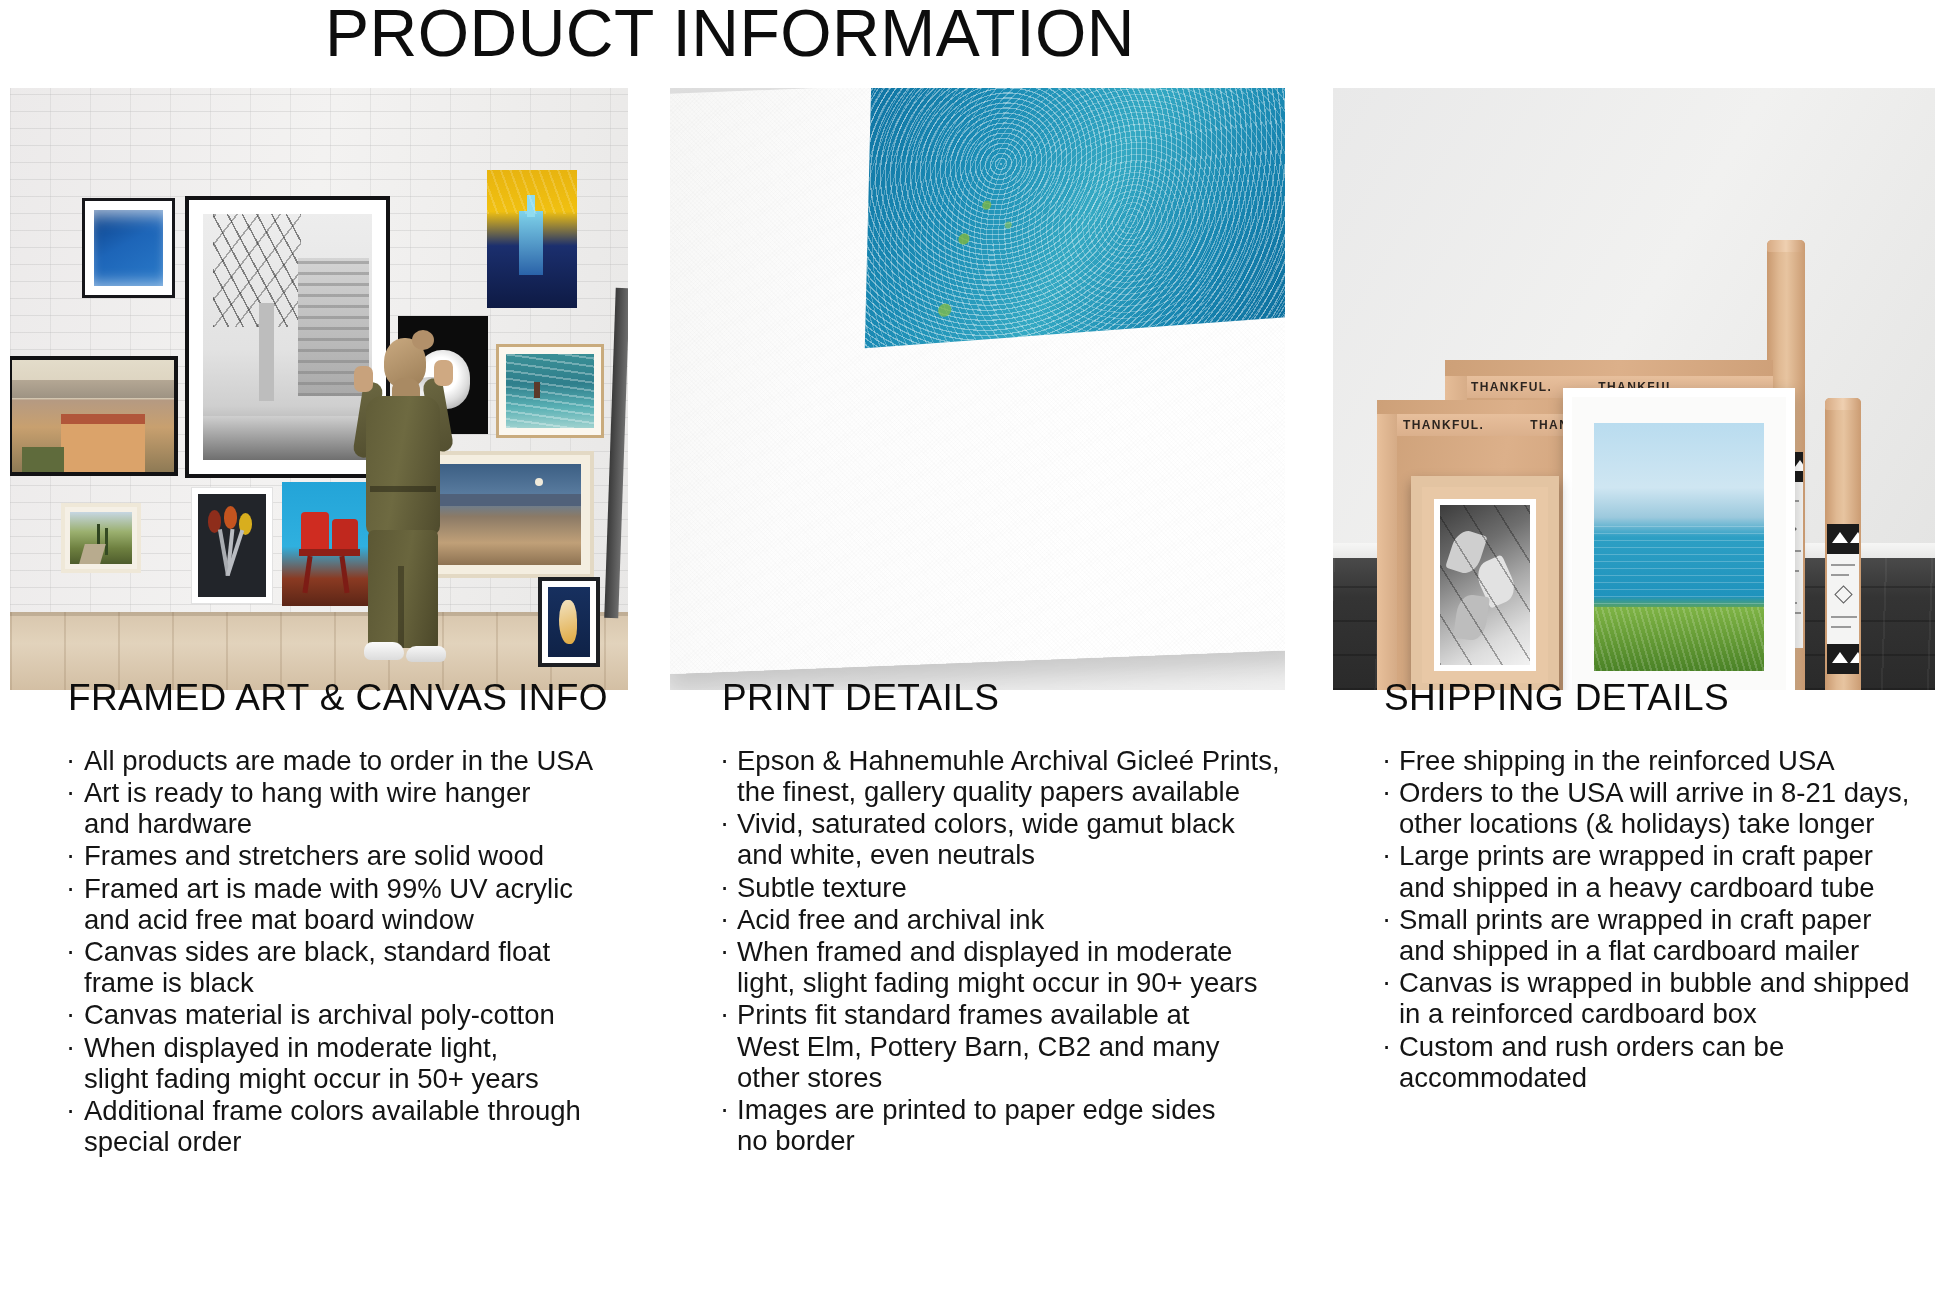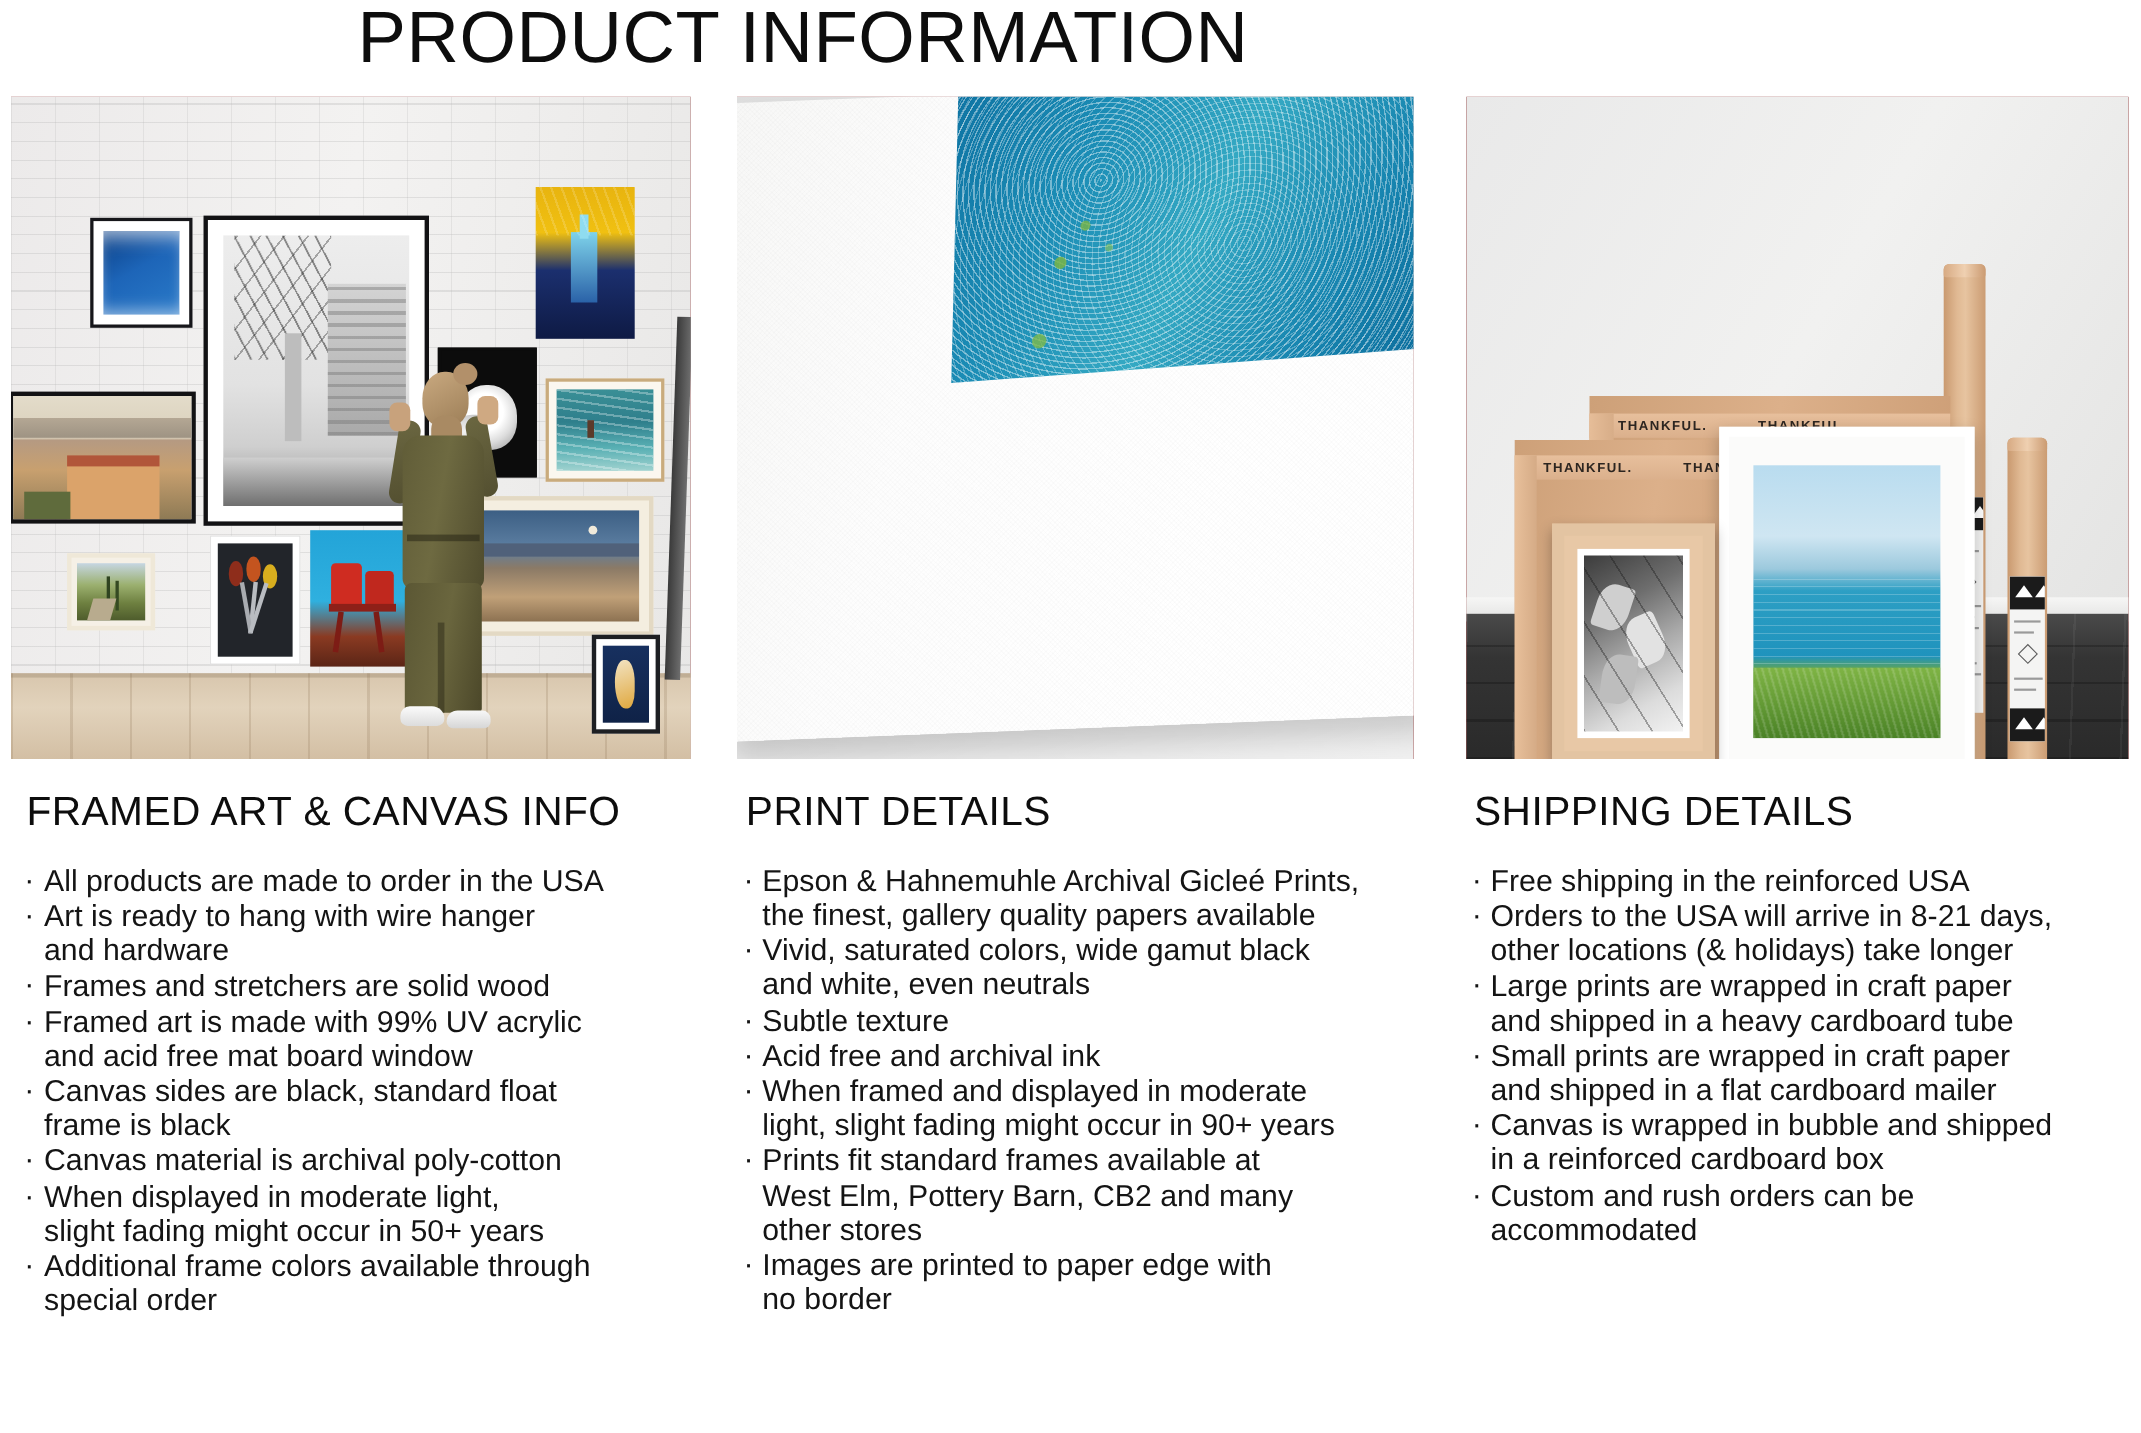--- a/index.html
+++ b/index.html
@@ -119,21 +119,21 @@
   .chev:before, .chev:after {
     content:""; position:absolute; top:8px; width:0; height:0;
     border-left:8px solid transparent; border-right:8px solid transparent;
     border-bottom:11px solid #fff;
   }
   .chev:before { left:5px; }
   .chev:after  { left:23px; }
   .lbl-line { position:absolute; left:4px; height:2px; background:#9a9a9a; }
 
   
-  .col { position: absolute; top: 718px; }
+  .col { position: absolute; top: 678px; margin-left: 44px; }
   #col-framed   { left: 18px;   width: 620px; }
   #col-print    { left: 672px;  width: 625px; }
   #col-shipping { left: 1334px; width: 600px; }
 
   .col-heading {
     font-size: 37px;
     font-weight: 300;
     letter-spacing: 0.4px;
     color: #0d0d0d;
     margin: 0 0 26px 6px;
@@ -430,21 +430,21 @@
 the finest, gallery quality papers available</li>
     <li>Vivid, saturated colors, wide gamut black
 and white, even neutrals</li>
     <li>Subtle texture</li>
     <li>Acid free and archival ink</li>
     <li>When framed and displayed in moderate
 light, slight fading might occur in 90+ years</li>
     <li>Prints fit standard frames available at
 West Elm, Pottery Barn, CB2 and many
 other stores</li>
-    <li>Images are printed to paper edge with
+    <li>Images are printed to paper edge sides
  no border</li>
   </ul>
 </div>
 
 <div class="col" id="col-shipping">
   <h2 class="col-heading">SHIPPING DETAILS</h2>
   <ul class="bullets">
     <li>Free shipping in the reinforced USA</li>
     <li>Orders to the USA will arrive in 8-21 days,
 other locations (&amp; holidays) take longer</li>

